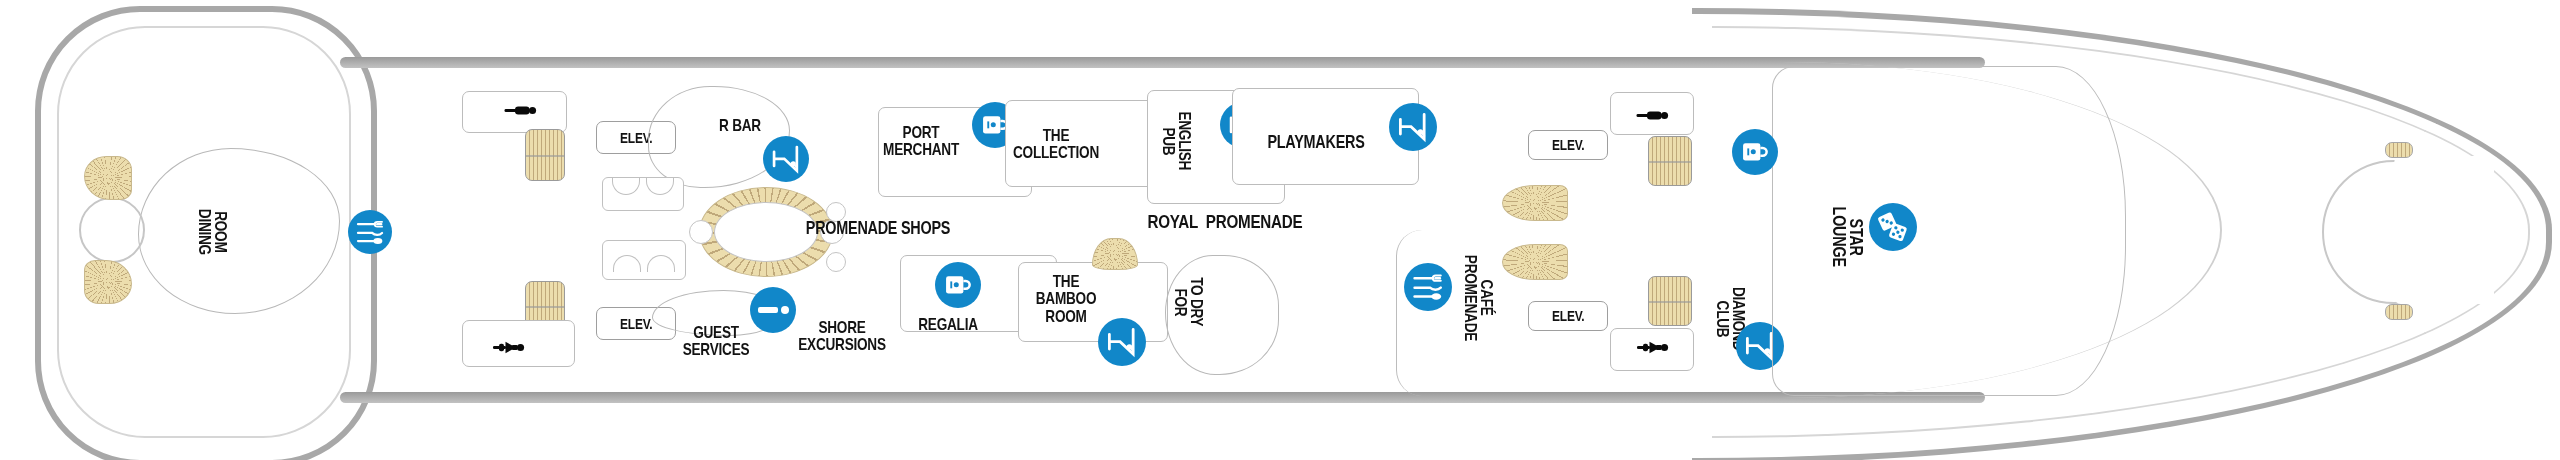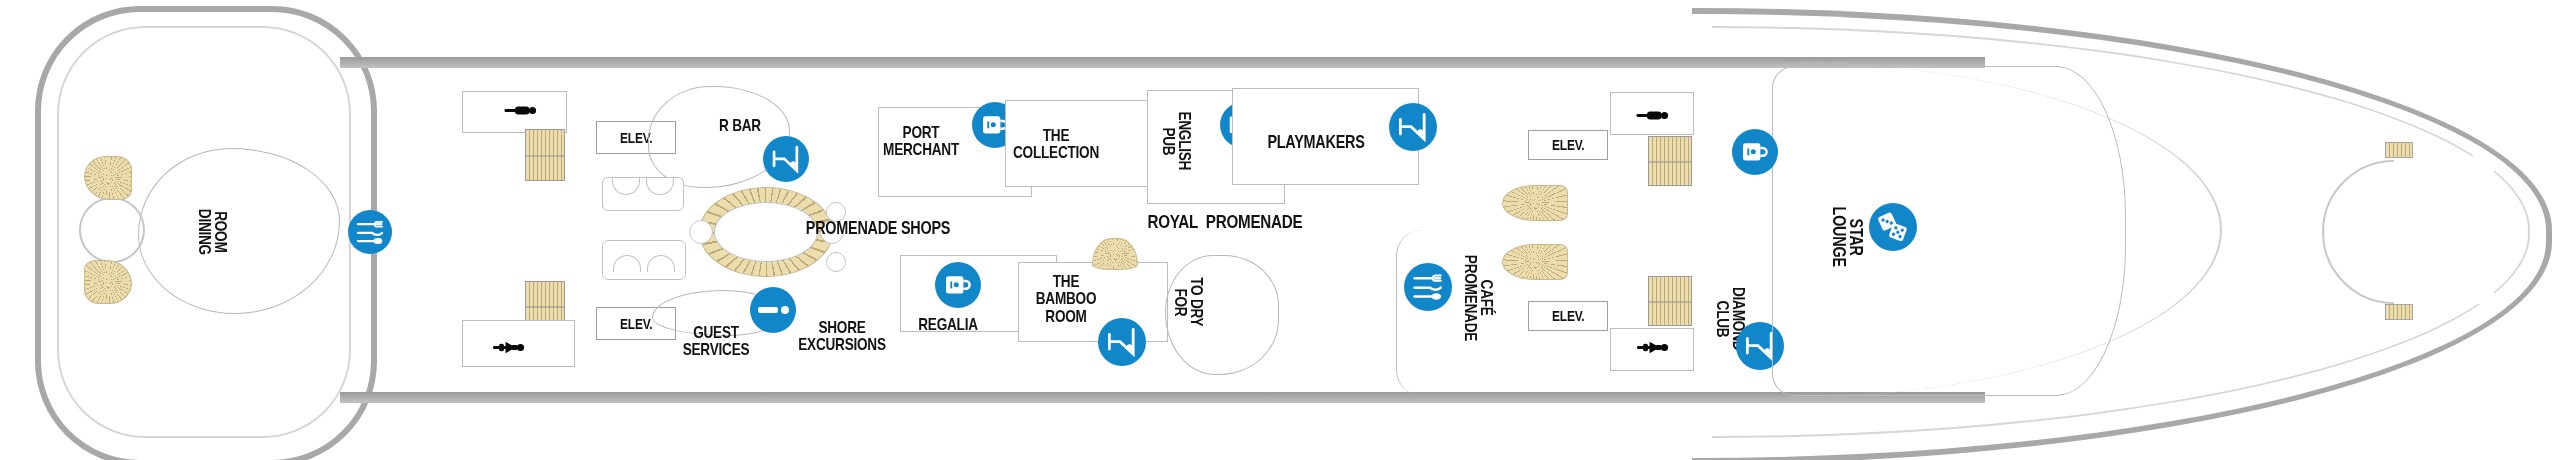--- a/index.html
+++ b/index.html
@@ -1,18 +1,18 @@
 <!DOCTYPE html>
 <html><head>
 <meta charset="utf-8">
 <style>
   html,body{margin:0;padding:0;background:#fff;}
   .stage{position:relative;width:2560px;height:460px;background:#fff;overflow:hidden;
          font-family:"Liberation Sans",sans-serif;}
-  .abs{position:absolute;}
+  .abs{position:absolute;border-radius:7px;}
   
   .stern-outer{left:35px;top:6px;width:330px;height:448px;border:6px solid #a8a8a8;border-radius:105px;background:#fff;}
   .stern-inner{left:57px;top:26px;width:290px;height:408px;border:2px solid #d6d6d6;border-radius:88px;}
   .bow-outer{left:1692px;top:8px;width:854px;height:444px;border:6px solid #a8a8a8;border-left:none;
              border-radius:0 854px 854px 0 / 0 222px 222px 0;background:#fff;}
   .bow-inner{left:1712px;top:26px;width:816px;height:408px;border:2px solid #d6d6d6;border-left:none;
              border-radius:0 816px 816px 0 / 0 204px 204px 0;}
   .band{background:linear-gradient(#9a9a9a,#c2c2c2);height:11px;width:1645px;left:340px;}
   .band.top{top:57px;} .band.bottom{top:392px;}
   .fc-curve{left:1780px;top:62px;width:440px;height:336px;border-right:2px solid #cfcfcf;

